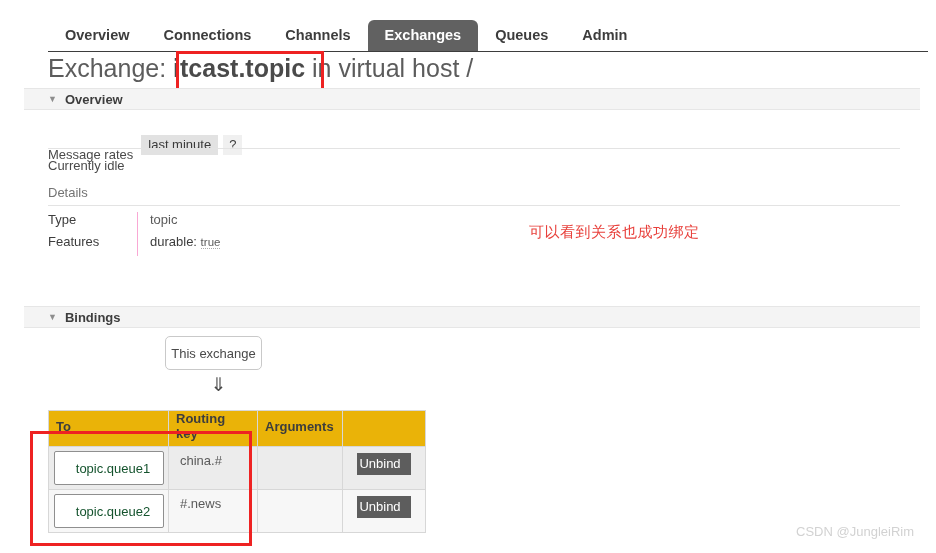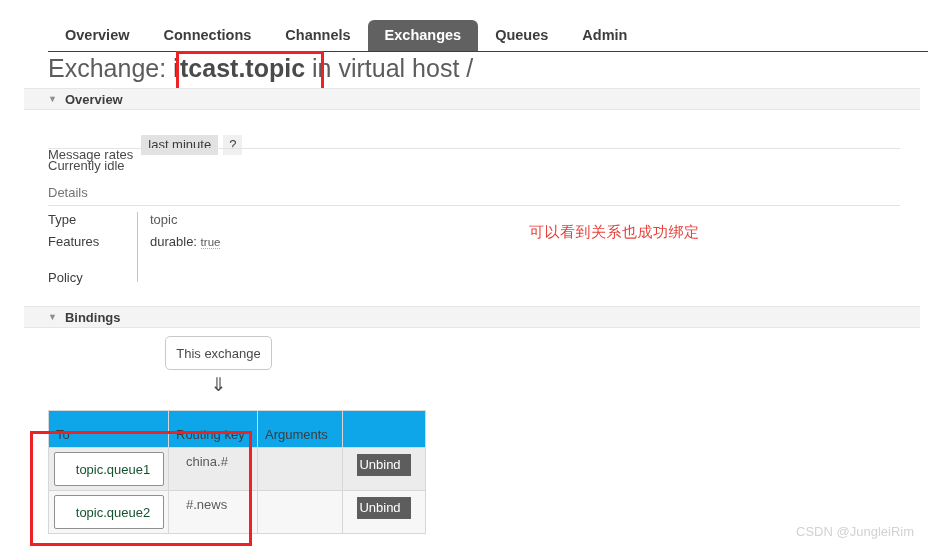--- a/index.html
+++ b/index.html
@@ -224,21 +224,21 @@
     font-family: "DejaVu Sans", "Liberation Sans", sans-serif;
     white-space: nowrap;
     letter-spacing: 0.5px;
   }
 
   
   .this-exchange {
     position: absolute;
     left: 165px;
     top: 336px;
-    width: 107px;
+    width: 97px;
     height: 34px;
     border: 1px solid #c9c9c9;
     border-radius: 5px;
     background: #ffffff;
     display: flex;
     align-items: center;
     justify-content: center;
     font-size: 13px;
     color: #4a4a4a;
     box-sizing: border-box;
@@ -257,32 +257,32 @@
 
   
   .bind-table {
     position: absolute;
     left: 48px;
     top: 410px;
     border-collapse: collapse;
     font-size: 13px;
   }
   .bind-table th {
-    font-weight: normal;
+    font-weight: bold;
     text-align: left;
     font-size: 13px;
     color: #3d3d3d;
-    background: #0ea5e9;
+    background: #eab308;
     border: 1px solid #d7d7d7;
-    padding: 16px 7px 5px 7px;
+    padding: 0 7px 5px 7px;
     line-height: 15px;
   }
   .bind-table td {
     border: 1px solid #d7d7d7;
-    padding: 6px 17px;
+    padding: 6px 11px;
     vertical-align: top;
     color: #5a5a5a;
   }
   .bind-table tr.r-odd td { background: #ececec; }
   .bind-table tr.r-even td { background: #f7f7f7; }
   .col-to { width: 105px; }
   .col-rk { width: 74px; }
   .col-args { width: 70px; }
   .col-act { width: 68px; }
   .td-to { padding: 4px 4px 4px 5px !important; }
@@ -365,24 +365,20 @@
     <div class="det-key">Type</div>
     <div class="det-val">topic</div>
   </div>
   <div class="det-row">
     <div class="det-key">Features</div>
     <div class="det-val">
       <span class="feat-key">durable:</span>
       <span class="feat-val">true</span>
     </div>
   </div>
-  <div class="det-row">
-    <div class="det-key">Policy</div>
-    <div class="det-val empty"></div>
-  </div>
 </div>
 
 <div class="cn-annot">可以看到关系也成功绑定</div>
 
 <div class="section-head" id="bindings-head">
   <span class="caret">▼</span>
   <span class="sh-label">Bindings</span>
 </div>
 
 <div class="this-exchange">This exchange</div>

